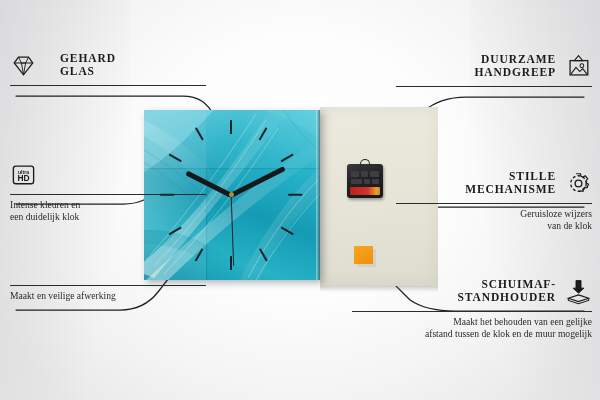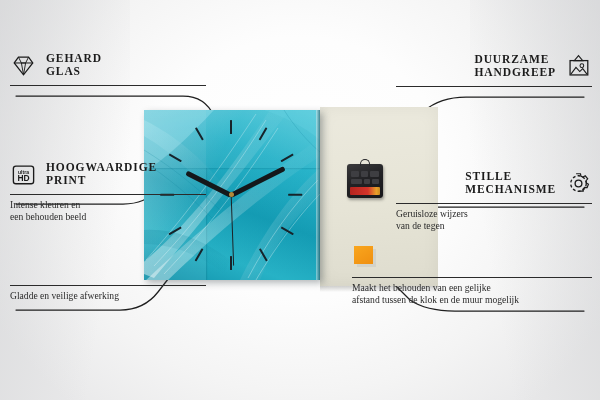--- a/index.html
+++ b/index.html
@@ -23,31 +23,32 @@
   }
   #vig-l { left: 0;  background: linear-gradient(100deg, rgba(205,206,208,.55), rgba(235,235,236,0) 78%); }
   #vig-r { right: 0; background: linear-gradient(260deg, rgba(205,206,208,.55), rgba(235,235,236,0) 78%); }
 
   
   #lines { position: absolute; inset: 0; width: 600px; height: 400px; }
 
   
   .feat { position: absolute; width: 196px; }
   .feat.left  { left: 10px;  text-align: left; }
-  .feat.right { right: 8px;  text-align: left; }
+  .feat.right { right: 8px;  text-align: right; }
 
   .feat-head {
     display: flex; align-items: center; gap: 9px;
     min-height: 34px;
   }
   .feat.right .feat-head { flex-direction: row-reverse; }
   .feat-title {
     font-size: 11.5px; font-weight: bold; letter-spacing: .9px;
     line-height: 13.5px; color: #1b1b1b; text-transform: uppercase;
     white-space: pre-line;
+    margin-left: 14px;
   }
   .rule {
     height: 0; border-top: 1.1px solid #2b2b2b;
     margin: 3px 0 4px 0;
   }
   .feat-desc {
     font-size: 9.6px; line-height: 11.6px; color: #2b2b2b;
     white-space: pre-line;
   }
   .ico { width: 27px; height: 27px; flex: 0 0 27px; display: block; }
@@ -252,31 +253,29 @@
 
   <div class="feat left" style="top:157px;">
     <div class="feat-head">
       <span class="ico">
         <svg viewBox="0 0 32 32" fill="none">
           <rect x="4" y="6" width="24" height="21" rx="3" stroke="#1b1b1b" stroke-width="1.6"></rect>
           <text x="16" y="15" text-anchor="middle" font-family="Liberation Sans, sans-serif" font-size="6" font-weight="bold" fill="#1b1b1b">ultra</text>
           <text x="16" y="24" text-anchor="middle" font-family="Liberation Sans, sans-serif" font-size="10" font-weight="bold" fill="#1b1b1b">HD</text>
         </svg>
       </span>
-      <span class="feat-title">HOOGWAARDIGE
-PRINT</span>
     </div>
     <div class="rule"></div>
     <div class="feat-desc">Intense kleuren en
-een behouden beeld</div>
+een duidelijk klok</div>
   </div>
 
   <div class="feat left" style="top:282px;">
     <div class="rule"></div>
-    <div class="feat-desc">Gladde en veilige afwerking</div>
+    <div class="feat-desc">Maakt en veilige afwerking</div>
   </div>
 
   <div class="feat right" style="top:49px;">
     <div class="feat-head">
       <span class="ico">
         <svg viewBox="0 0 32 32" fill="none" stroke="#1b1b1b" stroke-width="1.5">
           <path d="M16 3 L11 9 H21 Z" stroke-width="1.3"></path>
           <rect x="6" y="9" width="21" height="17"></rect>
           <circle cx="20" cy="15" r="2.2" stroke-width="1.2"></circle>
           <path d="M7 25 L13 17 L17.5 22 L21 18.5 L26 25" stroke-width="1.3"></path>
@@ -295,21 +294,32 @@
           <path d="M13 4 H19 L19.8 7.4 L22.6 8.6 L25.6 6.8 L29 11 L26.8 13.6 L27.2 16.6 L30 18.4 L28.2 23 L24.8 22.8 L22.6 24.9 L22.8 28 H17.4" transform="scale(0.86) translate(2.3,1.2)"></path>
           <circle cx="16" cy="16" r="9.2" stroke-dasharray="3.4 2.6"></circle>
           <circle cx="16" cy="16" r="4"></circle>
         </svg>
       </span>
       <span class="feat-title">STILLE
 MECHANISME</span>
     </div>
     <div class="rule"></div>
     <div class="feat-desc">Geruisloze wijzers
-van de tegen</div>
+van de klok</div>
   </div>
 
   <div class="feat right" style="top:274px; width:240px;">
+    <div class="feat-head">
+      <span class="ico">
+        <svg viewBox="0 0 32 32" fill="none" stroke="#1b1b1b" stroke-width="1.5">
+          <path d="M13 3 H19 V12 H22.5 L16 18 L9.5 12 H13 Z" fill="#1b1b1b" stroke-width="1"></path>
+          <path d="M16 20 L28 24 L16 28 L4 24 Z" stroke-width="1.4"></path>
+          <path d="M4 24 V26.5 L16 30.5 L28 26.5 V24" stroke-width="1.2"></path>
+        </svg>
+      </span>
+      <span class="feat-title">SCHUIMAF-
+STANDHOUDER</span>
+    </div>
     <div class="rule"></div>
     <div class="feat-desc">Maakt het behouden van een gelijke
 afstand tussen de klok en de muur mogelijk</div>
   </div>
 </div>
 
 </body></html>

